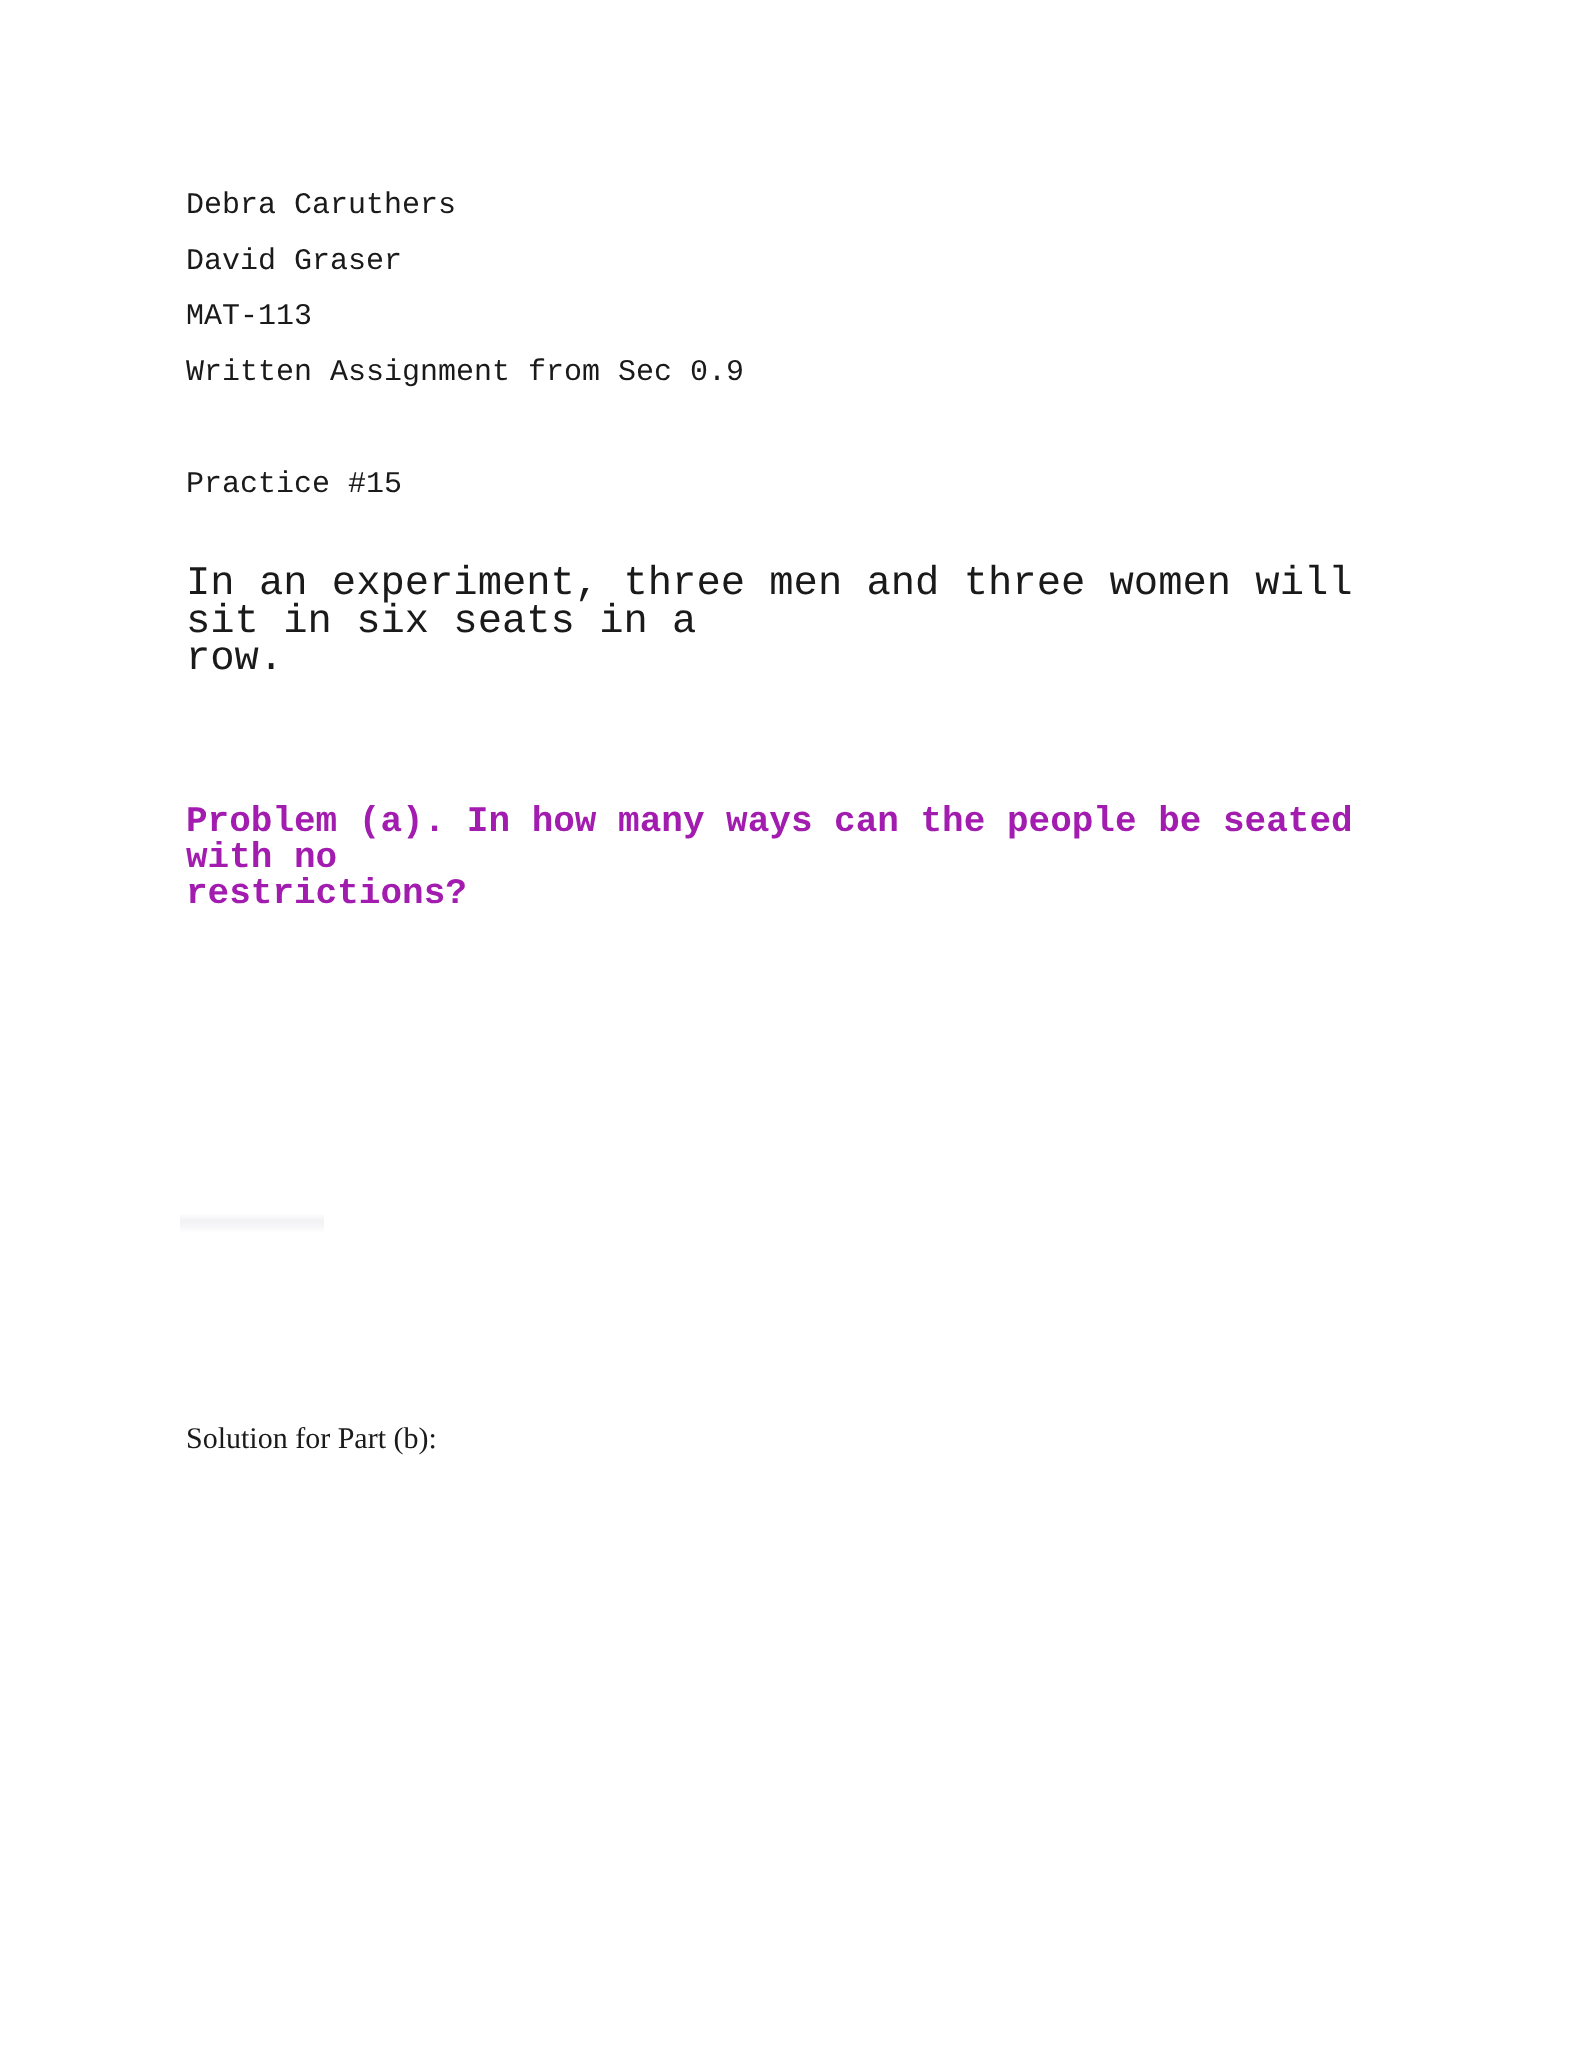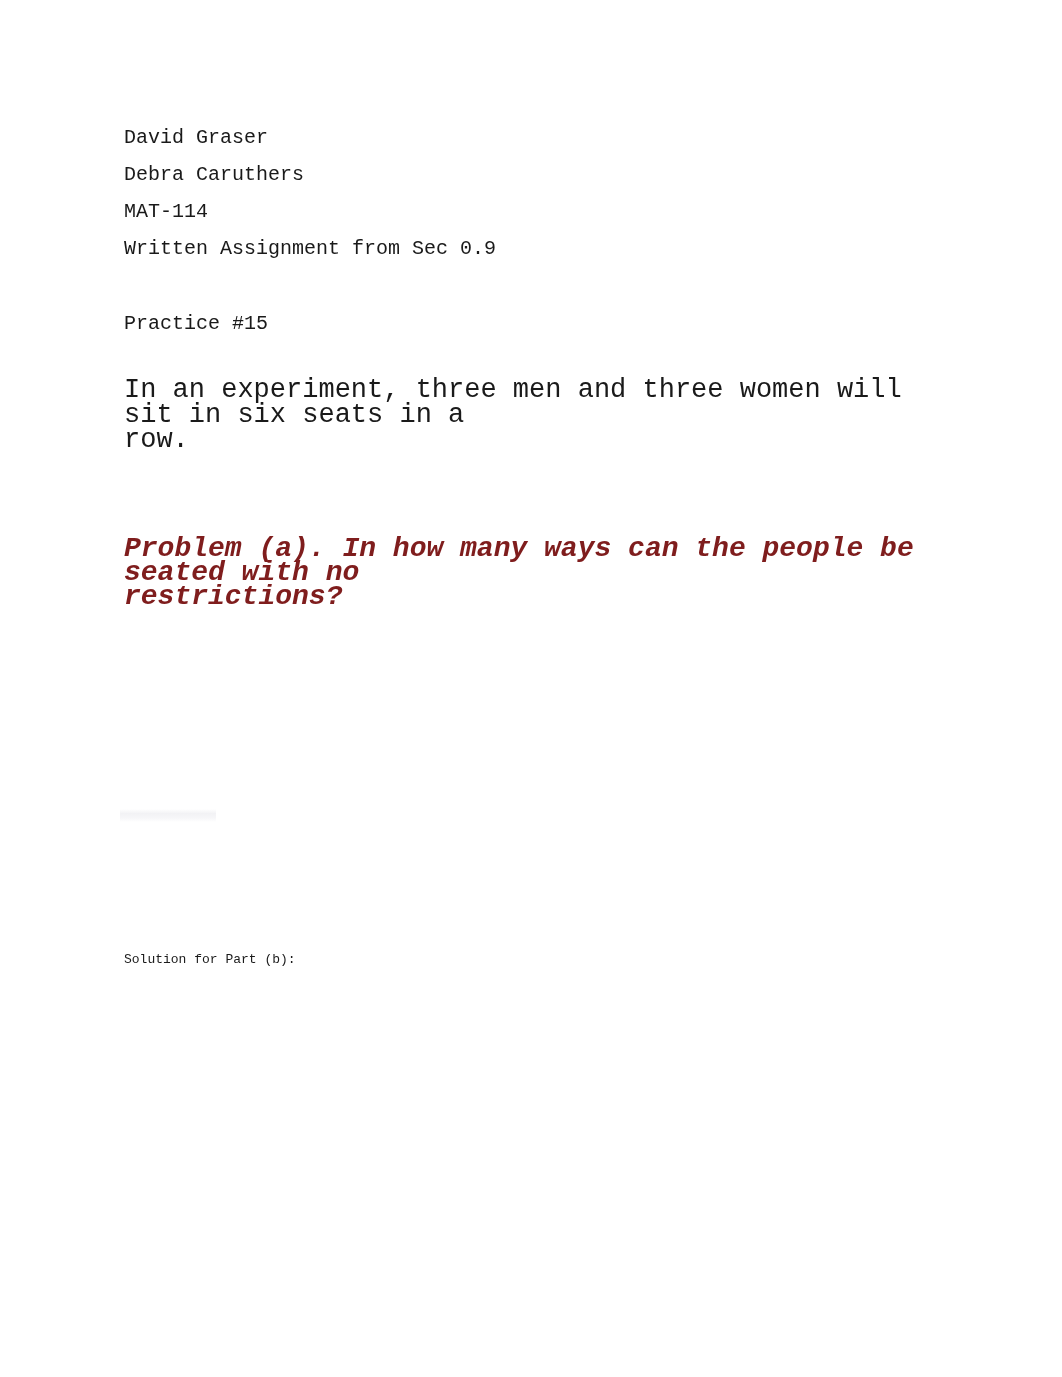--- a/index.html
+++ b/index.html
@@ -41,31 +41,30 @@
   .para {
     font-family: "Liberation Mono", "DejaVu Sans Mono", monospace;
     font-size: 27px;
     line-height: 25px;
     color: #1a1a1a;
     white-space: pre-wrap;
     margin: 0;
   }
   .problem {
     font-family: "Liberation Mono", "DejaVu Sans Mono", monospace;
-    font-size: 28px;
+    font-size: 24px;
     line-height: 24px;
     font-weight: bold;
-    color: #7f1d1d;
+    color: #a21caf;
     white-space: pre-wrap;
     margin: 0;
-    font-style: italic;
   }
   .solution-label {
-    font-family: Liberation Mono, monospace;
-    font-size: 13px;
+    font-family: Liberation Serif, serif;
+    font-size: 20px;
     line-height: 25px;
     color: #1a1a1a;
     margin: 0;
     white-space: pre-wrap;
   }
   .faint-artifact {
     position: absolute;
     left: 120px;
     top: 809px;
     width: 96px;
@@ -82,23 +81,23 @@
   }
 </style>
 </head>
 <body>
 
 <div class="page">
 
   <div class="doc-body">
 
     <div class="heading-block">
+      <div class="line">Debra Caruthers</div>
       <div class="line">David Graser</div>
-      <div class="line">Debra Caruthers</div>
-      <div class="line">MAT-114</div>
+      <div class="line">MAT-113</div>
       <div class="line">Written Assignment from Sec 0.9</div>
     </div>
 
     <div class="spacer-sm"></div>
 
     <div class="line">Practice #15</div>
 
     <div class="spacer-md"></div>
 
     <p class="para">In an experiment, three men and three women will sit in six seats in a

